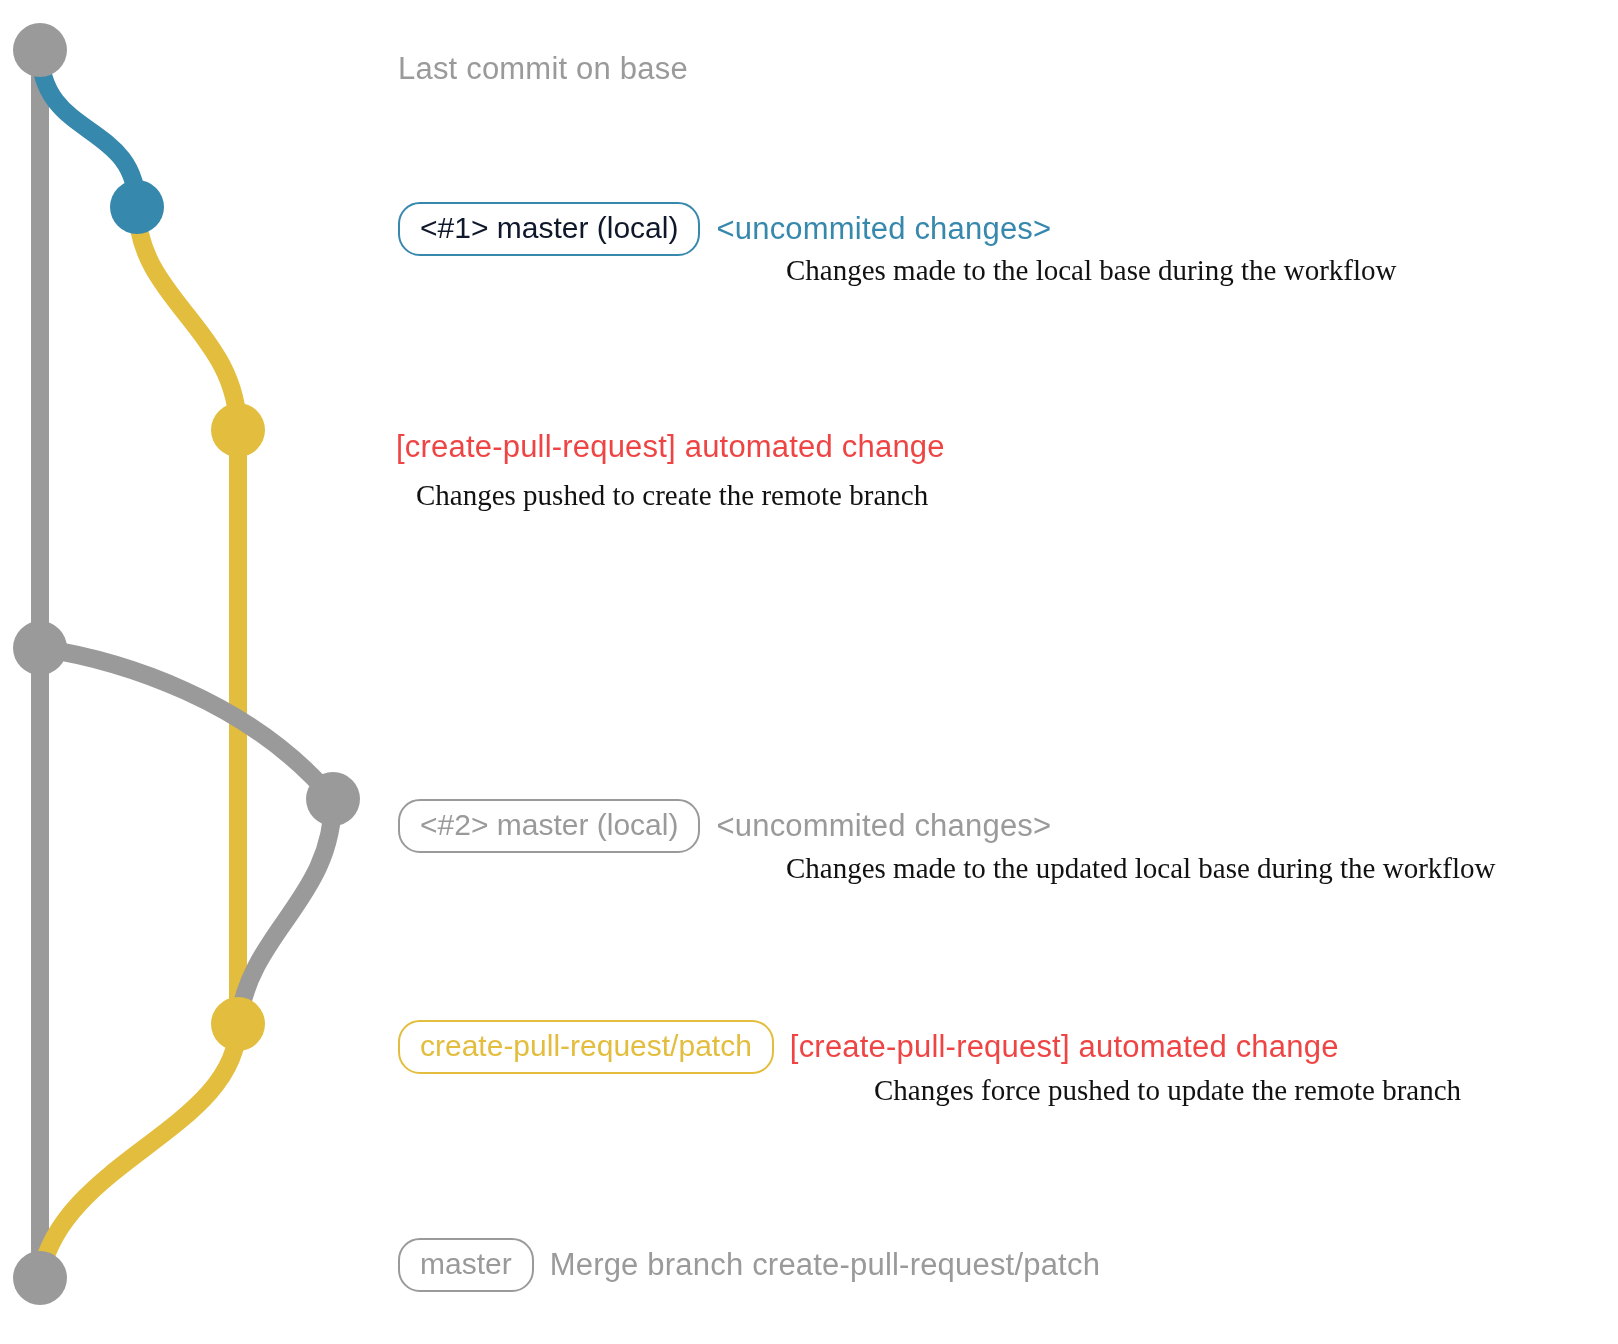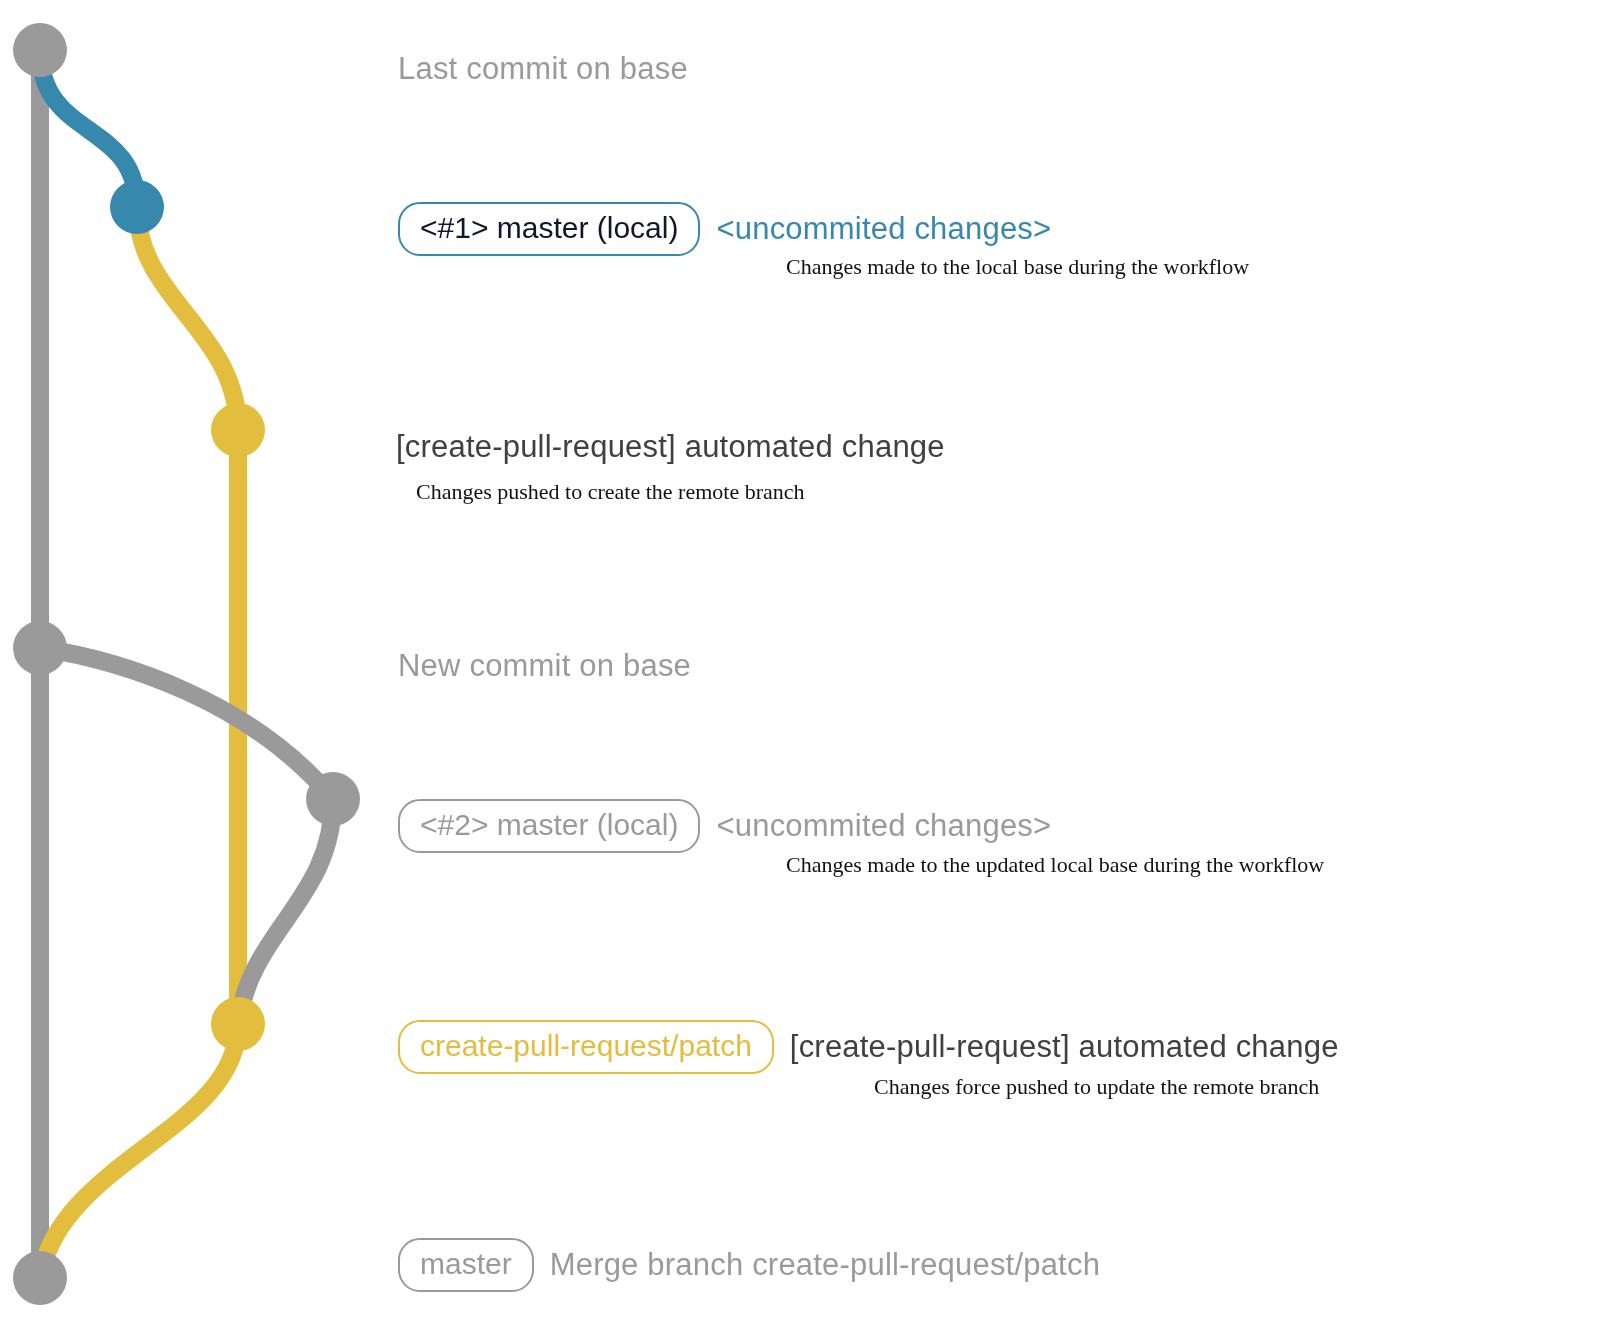--- a/index.html
+++ b/index.html
@@ -40,42 +40,42 @@
   }
 
   .commit-title {
     font-family: "Liberation Sans", sans-serif;
     font-size: 31px;
     letter-spacing: 0.2px;
   }
 
   .title-gray   { color: #9a9a9a; }
   .title-blue   { color: #3688ac; }
-  .title-yellow { color: #404040; }
+  .title-yellow { color: #ef4444; }
 
   .badge {
     display: inline-block;
     border: 2px solid #9a9a9a;
     border-radius: 22px;
     padding: 9px 20px 11px 20px;
     font-size: 30px;
     line-height: 1;
     color: #9a9a9a;
     background: #ffffff;
   }
   .badge-blue   { border-color: #3688ac; color: #0f172a; }
   .badge-gray   { border-color: #9a9a9a; color: #9a9a9a; }
   .badge-yellow { border-color: #e3bd3d; color: #e3bd3d; text-align: right; }
 
   .badge-gap { width: 16px; display: inline-block; }
 
   .desc {
     position: absolute;
     font-family: "Liberation Serif", serif;
-    font-size: 22px;
+    font-size: 29px;
     color: #111111;
     white-space: nowrap;
   }
 </style>
 </head>
 <body>
 
 <svg id="graph-canvas" viewBox="0 0 400 1344" preserveAspectRatio="none">
 
   <path d="M40,50 L40,1278" stroke="#9a9a9a" stroke-width="18" fill="none" stroke-linecap="round"></path>
@@ -112,23 +112,20 @@
     <span class="badge-gap"></span>
     <span class="commit-title title-blue">&lt;uncommited changes&gt;</span>
   </div>
   <div class="desc" style="left:786px; top:238px;">Changes made to the local base during the workflow</div>
 
   <div class="row" style="left:396px; top:413px;">
     <span class="commit-title title-yellow">[create-pull-request] automated change</span>
   </div>
   <div class="desc" style="left:416px; top:463px;">Changes pushed to create the remote branch</div>
 
-  <div class="row" style="left:398px; top:632px;">
-    <span class="commit-title title-gray">New commit on base</span>
-  </div>
 
   <div class="row" style="left:398px; top:783px;">
     <span class="badge badge-gray">&lt;#2&gt; master (local)</span>
     <span class="badge-gap"></span>
     <span class="commit-title title-gray">&lt;uncommited changes&gt;</span>
   </div>
   <div class="desc" style="left:786px; top:836px;">Changes made to the updated local base during the workflow</div>
 
   <div class="row" style="left:398px; top:1004px;">
     <span class="badge badge-yellow">create-pull-request/patch</span>

